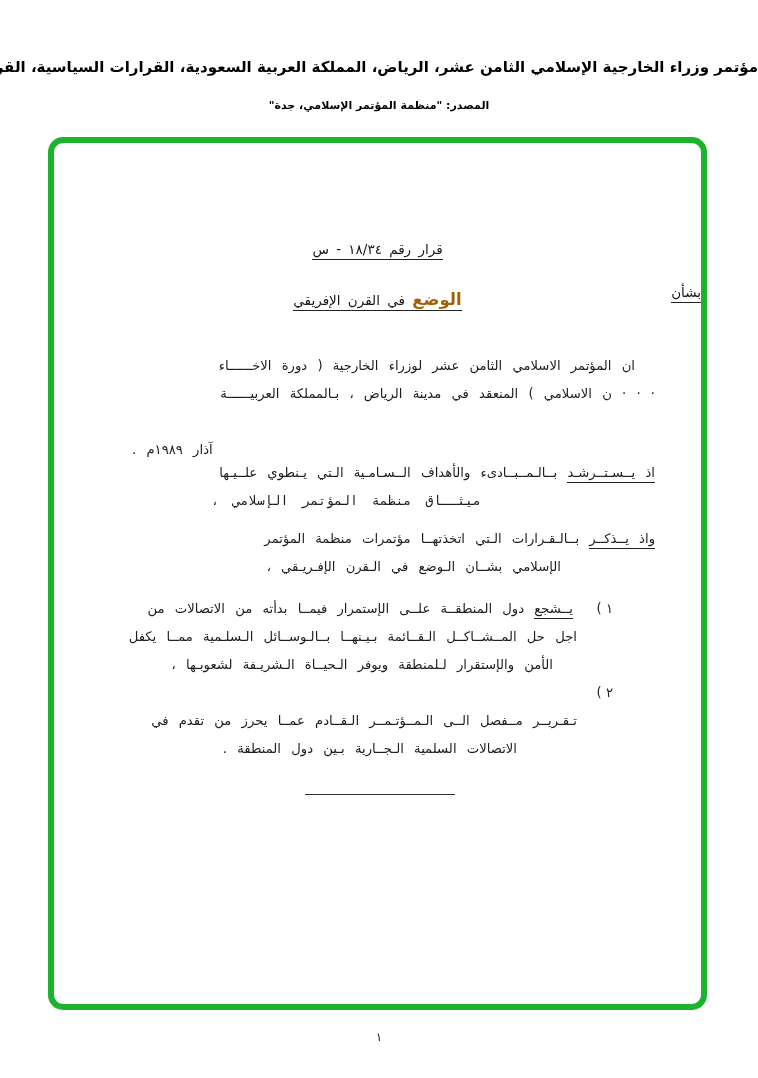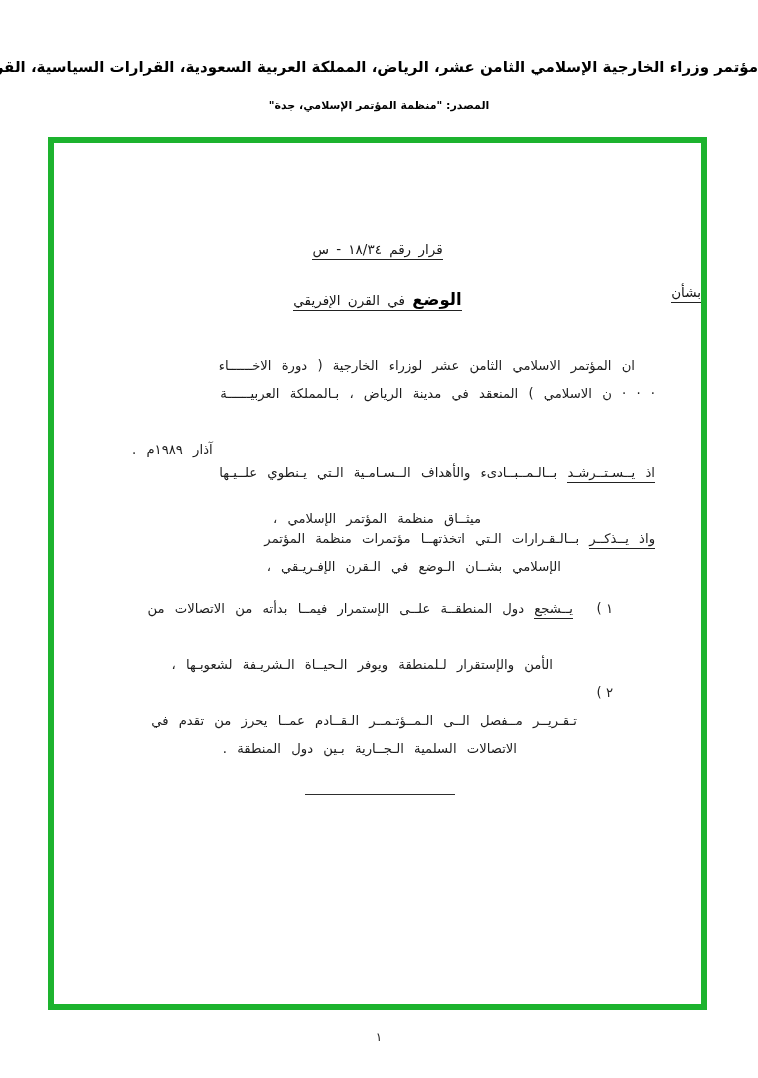--- a/index.html
+++ b/index.html
@@ -13,33 +13,33 @@
   }
   .src {
     position:absolute; top:99px; left:0; width:758px;
     text-align:center; direction:rtl; white-space:nowrap;
     font-weight:bold; font-size:11px; color:#000;
   }
 
   .docbox {
     position:absolute; left:48px; top:137px;
     width:647px; height:861px;
-    border:6px solid #1db32e; border-radius:0;
+    border:6px solid #1db32e; border-radius:15px;
     direction:rtl; background:#fff;
   }
 
   .tl { position:absolute; left:0; width:100%; text-align:center; direction:rtl;
         white-space:nowrap; font-size:13.5px; word-spacing:3px; color:#151515; }
   .t1 { top:98px; }
   .t2 { top:141px;text-align:right; }
   .t3 { top:147px; }
 
   .u { border-bottom:1.4px solid #222; padding-bottom:2px; }
 
-  .stamp { font-weight:900; font-size:16.5px; color:#000000; }
+  .stamp { font-weight:900; font-size:16.5px; color:#a16207; }
 
   .ln { position:absolute; direction:rtl; white-space:nowrap;
         font-size:13.2px; word-spacing:6px; letter-spacing:0.2px; color:#1c1c1c; }
   .num { position:absolute; right:88px; direction:rtl; white-space:nowrap;
          font-size:13.2px; color:#1c1c1c; }
 
   .rule { position:absolute; top:651px; left:251px; width:150px; height:0;
           border-top:1.6px solid #2e2e2e; }
 
   .pgnum { position:absolute; top:1030px; left:0; width:758px;
@@ -57,27 +57,28 @@
 
     <div class="tl t1"><span class="u">قرار رقم ١٨/٣٤ - س</span></div>
     <div class="tl t2"><span class="u">بشأن</span></div>
     <div class="tl t3"><span class="u"><span class="stamp">الوضع</span> <span>في القرن الإفريقي</span></span></div>
 
     <div class="ln" style="top:243px; right:46px;">· · · ن الاسلامي )  المنعقد في مدينة  الرياض ،  بـالمملكة العربيــــــة</div>
     <div class="ln" style="top:215px; right:66px;">ان المؤتمر الاسلامي الثامن عشر لوزراء الخارجية  ( دورة الاخــــــاء</div>
     <div class="ln" style="top:299px; left:78px;">آذار ١٩٨٩م .</div>
 
     <div class="ln" style="top:322px; right:46px;"><span class="u">اذ يــسـتــرشـد</span> <span>بــالـمــبــادىء والأهداف الــسـامـية الـتي يـنطوي علــيـها</span></div>
-    <div class="ln" style="top:368px; right:220px;">ميثــاق منظمة  المؤتمر  الإسلامي ،</div>
+    <div class="ln" style="top:350px; right:220px;font-family:Liberation Mono, monospace;">ميثــاق منظمة  المؤتمر  الإسلامي ،</div>
 
     <div class="ln" style="top:388px; right:46px;"><span class="u">واذ يــذكــر</span> <span>بــالـقـرارات الـتي اتخذتهــا مؤتمرات منظمة  المؤتمر</span></div>
     <div class="ln" style="top:416px; right:140px;">الإسلامي بشــان الـوضع في الـقرن الإفـريـقي ،</div>
 
     <div class="num" style="top:458px;">١ )</div>
     <div class="ln" style="top:458px; right:128px;"><span class="u">يــشجع</span> <span>دول المنطقــة علــى الإستمرار فيمــا بدأته من الاتصالات من</span></div>
+    <div class="ln" style="top:486px; right:124px;">اجل حل المــشــاكــل الـقــائمة بـيـنهــا بــالـوســائل الـسلـمية ممــا يكفل</div>
     <div class="ln" style="top:514px; right:148px;">الأمن والإستقرار لـلمنطقة ويوفر الـحيــاة الـشريـفة لشعوبـها ،</div>
 
     <div class="num" style="top:542px;">٢ )</div>
     <div class="ln" style="top:570px; right:124px;">تـقـريــر مــفصل الــى الـمــؤتـمــر الـقــادم عمــا يحرز من تقدم في</div>
     <div class="ln" style="top:598px; right:184px;">الاتصالات السلمية الـجــارية بـين دول المنطقة .</div>
 
     <div class="rule"></div>
   </div>
 
   <div class="pgnum">١</div>

